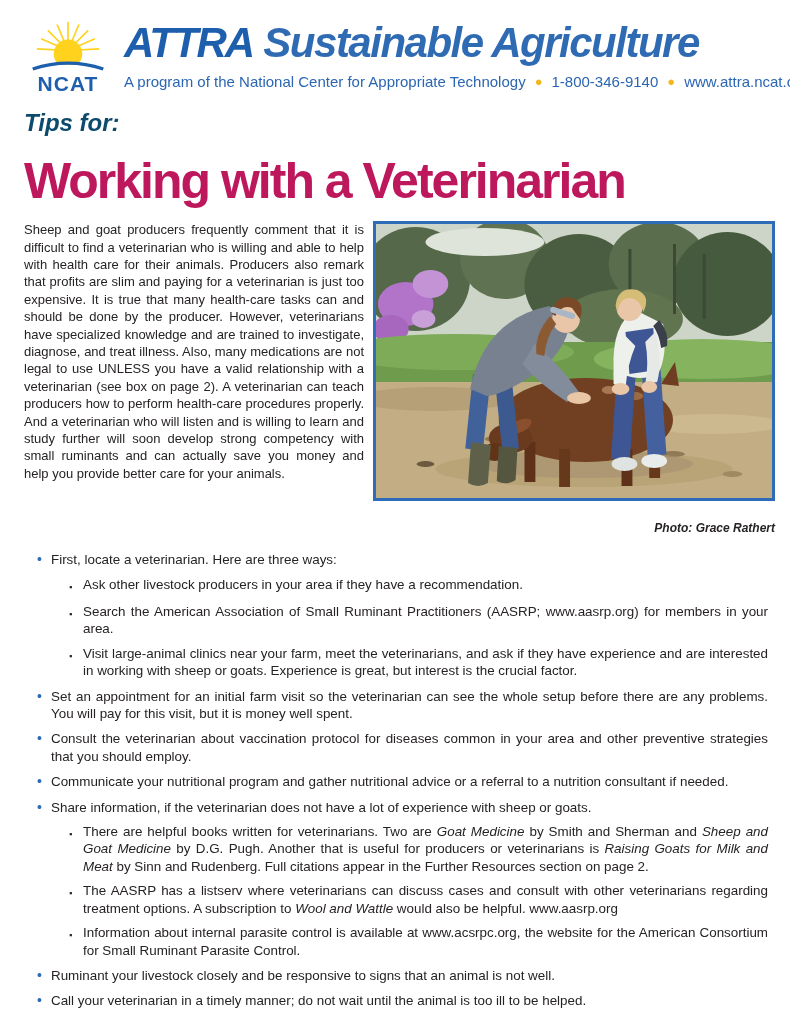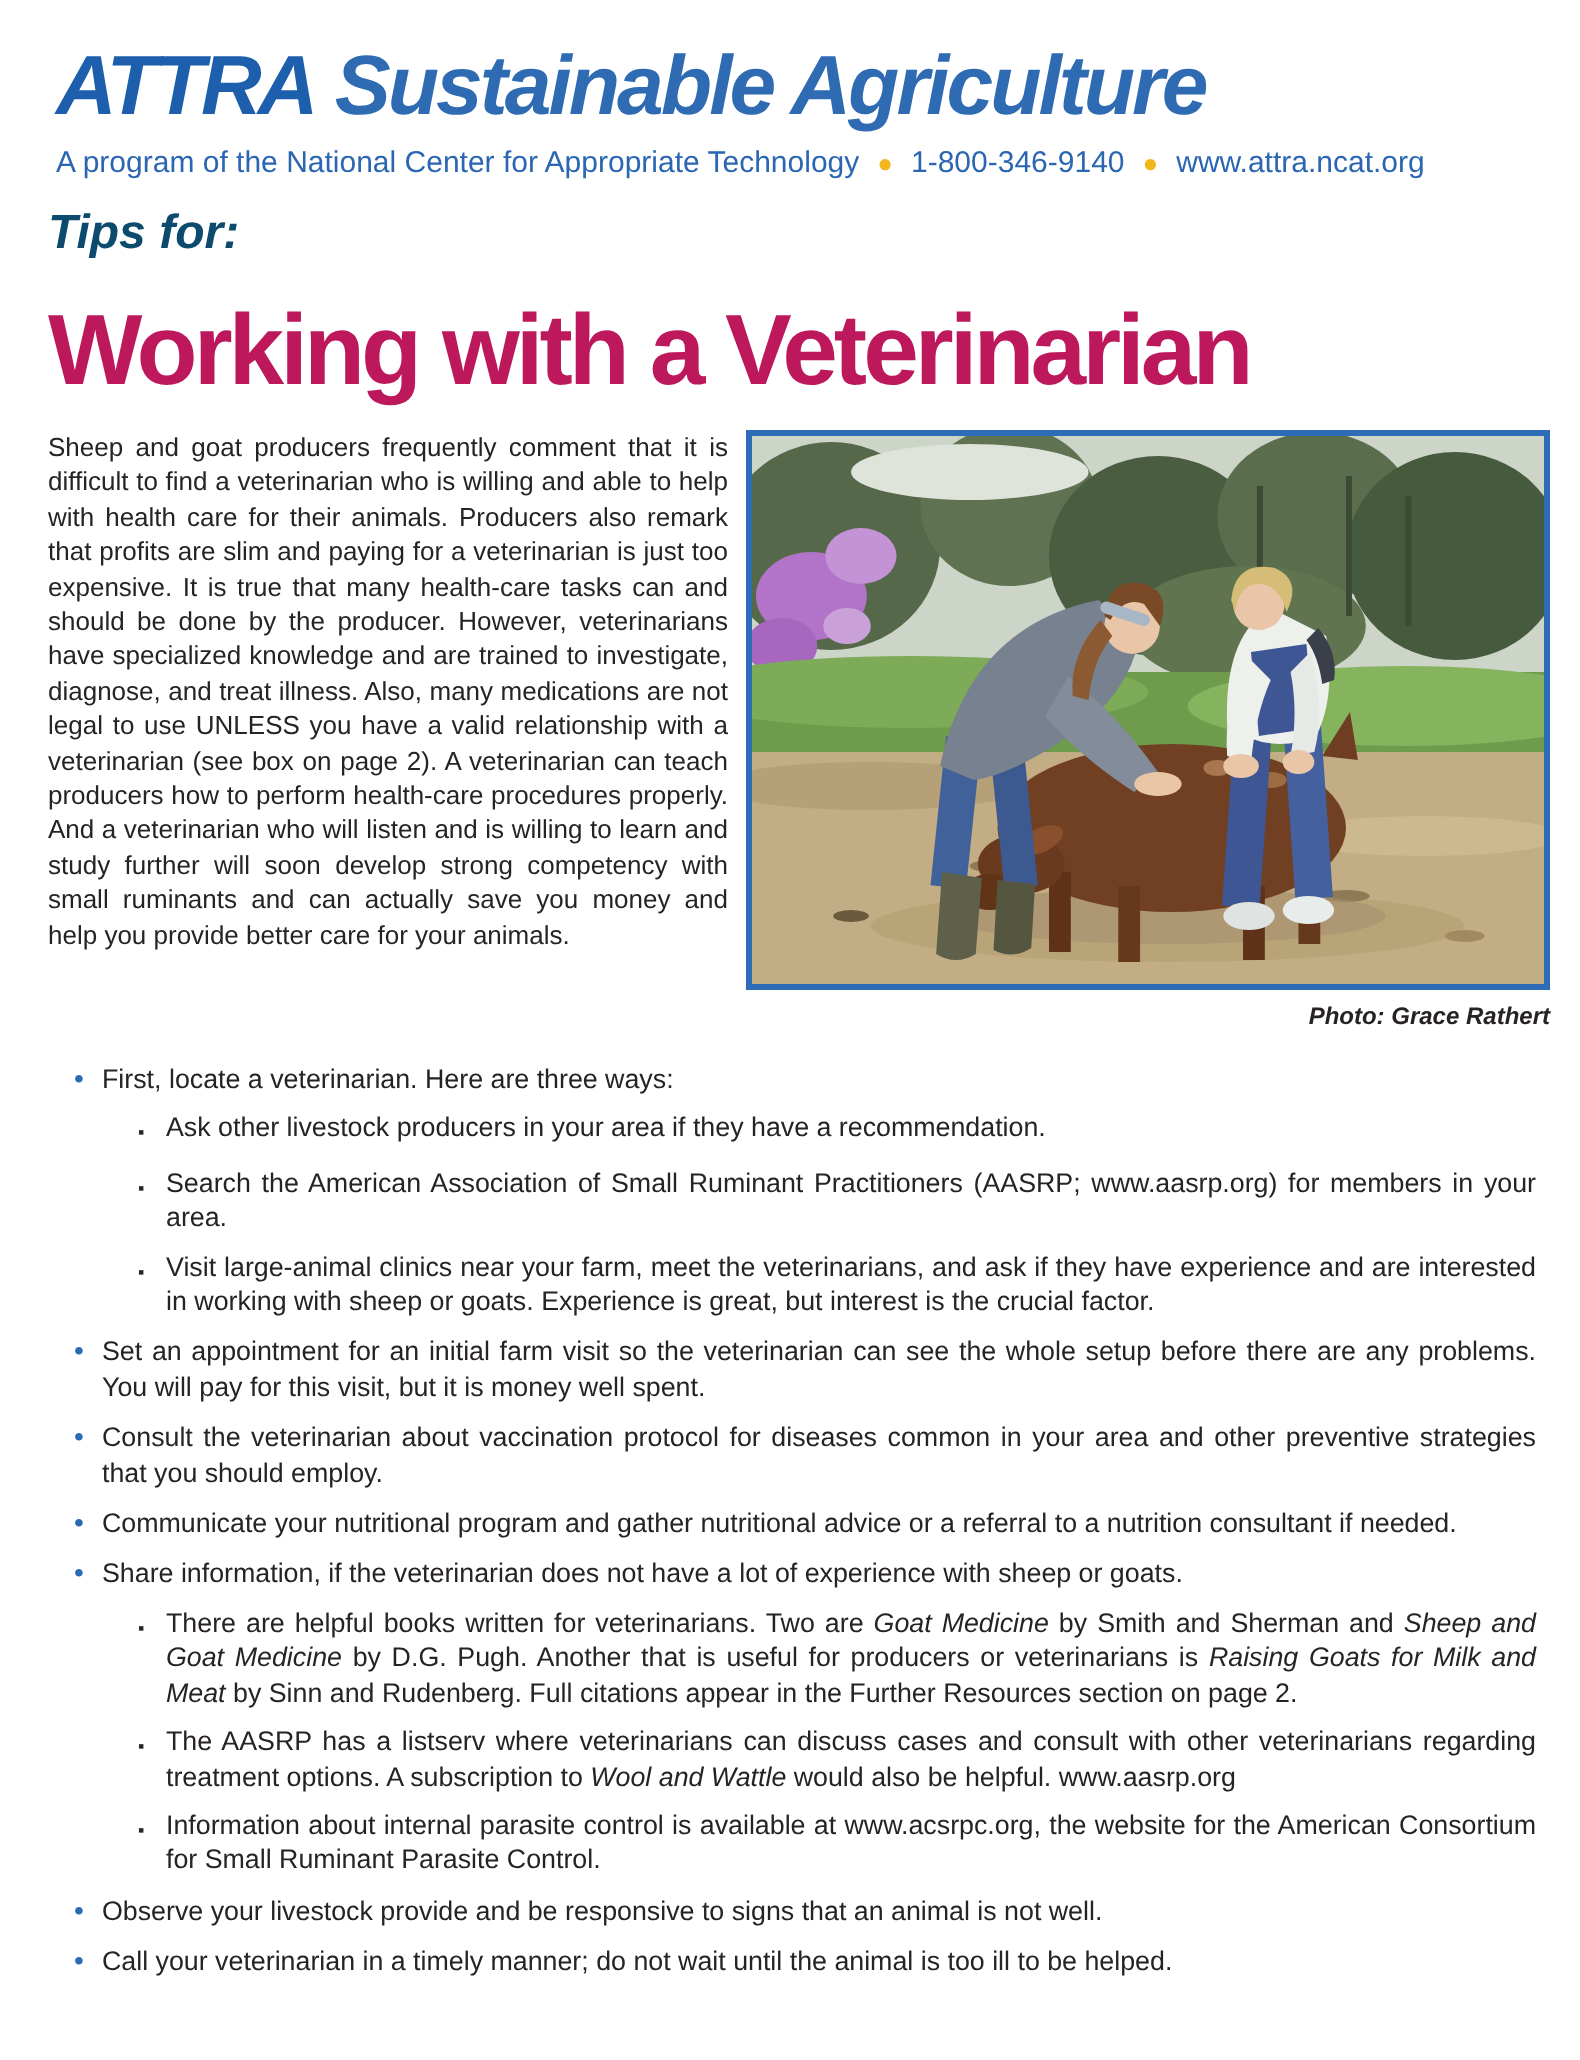--- a/index.html
+++ b/index.html
@@ -30,39 +30,58 @@
   .main-title { color:#be185d; font-weight:bold; font-size:50px; letter-spacing:-2px; line-height:1.08; white-space:nowrap; margin-top:19px; }
 
   
   .intro { display:flex; padding:13px 36px 0 24px; }
   .intro-text { width:340px; flex:0 0 340px; font-size:13px; line-height:17.4px; text-align:justify; }
   .intro-text p { margin:0; }
   .intro-text p + p { margin-top:9px; }
   .photo-col { flex:1; display:flex; flex-direction:column; align-items:flex-end; padding-left:9px; }
   .photo-frame { width:402px; height:280px; border:3px solid #2f6cb8; box-sizing:border-box; background:#cfd6cc; }
   .photo-frame svg { width:100%; height:100%; display:block; }
-  .photo-caption { font-size:12px; font-weight:bold; font-style:italic; color:#272324; margin-top:6px; text-align:right; }
+  .photo-caption { font-size:12px; font-weight:bold; font-style:italic; color:#272324; margin-top:20px; text-align:right; }
 
   
   .tips-list { padding:8px 22px 0 24px; }
   .li { display:flex; text-align:justify; font-size:13.4px; line-height:17.4px; }
   .li.level1 { margin-left:13px; margin-top:8px; }
   .li.level2 { margin-left:45px; margin-top:7px; }
   .li .marker { flex:0 0 14px; }
   .li.level1 .marker { color:#2b6ab5; font-size:14px; }
   .li.level2 .marker { color:#272324; font-size:9px; padding-top:3px; }
   .li .li-text { flex:1; }
   .li .li-text em { font-style:italic; }
 </style>
 </head>
 <body>
 
 <div class="page">
 
   <div class="header">
+    <div class="logo-block">
+      <svg viewBox="0 0 100 66">
+        <g stroke="#ffd21e" stroke-width="2">
+          <line x1="50" y1="36" x2="50" y2="2"></line>
+          <line x1="50" y1="36" x2="63" y2="5"></line>
+          <line x1="50" y1="36" x2="74" y2="12"></line>
+          <line x1="50" y1="36" x2="82" y2="22"></line>
+          <line x1="50" y1="36" x2="87" y2="34"></line>
+          <line x1="50" y1="36" x2="37" y2="5"></line>
+          <line x1="50" y1="36" x2="26" y2="12"></line>
+          <line x1="50" y1="36" x2="18" y2="22"></line>
+          <line x1="50" y1="36" x2="13" y2="34"></line>
+        </g>
+        <circle cx="50" cy="40" r="17" fill="#ffd21e"></circle>
+        <rect x="8" y="53" width="84" height="13" fill="#ffffff"></rect>
+        <path d="M8 58 Q50 44 92 58" fill="none" stroke="#1e5fad" stroke-width="4"></path>
+      </svg>
+      <div class="ncat-label">NCAT</div>
+    </div>
     <div class="brand-block">
       <div class="brand-line">
         <span class="brand-primary">ATTRA</span>
         <span class="brand-secondary">Sustainable Agriculture</span>
       </div>
       <div class="tagline-row">
         <span class="txt">A program of the National Center for Appropriate Technology</span>
         <span class="sep-dot">●</span>
         <span class="txt">1-800-346-9140</span>
         <span class="sep-dot">●</span>
@@ -211,21 +230,21 @@
       <div class="li level2">
         <span class="marker">▪</span>
         <span class="li-text"><span>The AASRP has a listserv where veterinarians can discuss cases and consult with other veterinarians regarding treatment options. A subscription to </span><em>Wool and Wattle</em><span> would also be helpful. www.aasrp.org</span></span>
       </div>
       <div class="li level2">
         <span class="marker">▪</span>
         <span class="li-text"><span>Information about internal parasite control is available at www.acsrpc.org, the website for the American Consortium for Small Ruminant Parasite Control.</span></span>
       </div>
       <div class="li level1">
         <span class="marker">•</span>
-        <span class="li-text"><span>Observe your livestock provide and be responsive to signs that an animal is not well.</span></span>
+        <span class="li-text"><span>Ruminant your livestock closely and be responsive to signs that an animal is not well.</span></span>
       </div>
       <div class="li level1">
         <span class="marker">•</span>
         <span class="li-text"><span>Call your veterinarian in a timely manner; do not wait until the animal is too ill to be helped.</span></span>
       </div>
     </div>
 
 </div>
 
 </body></html>

